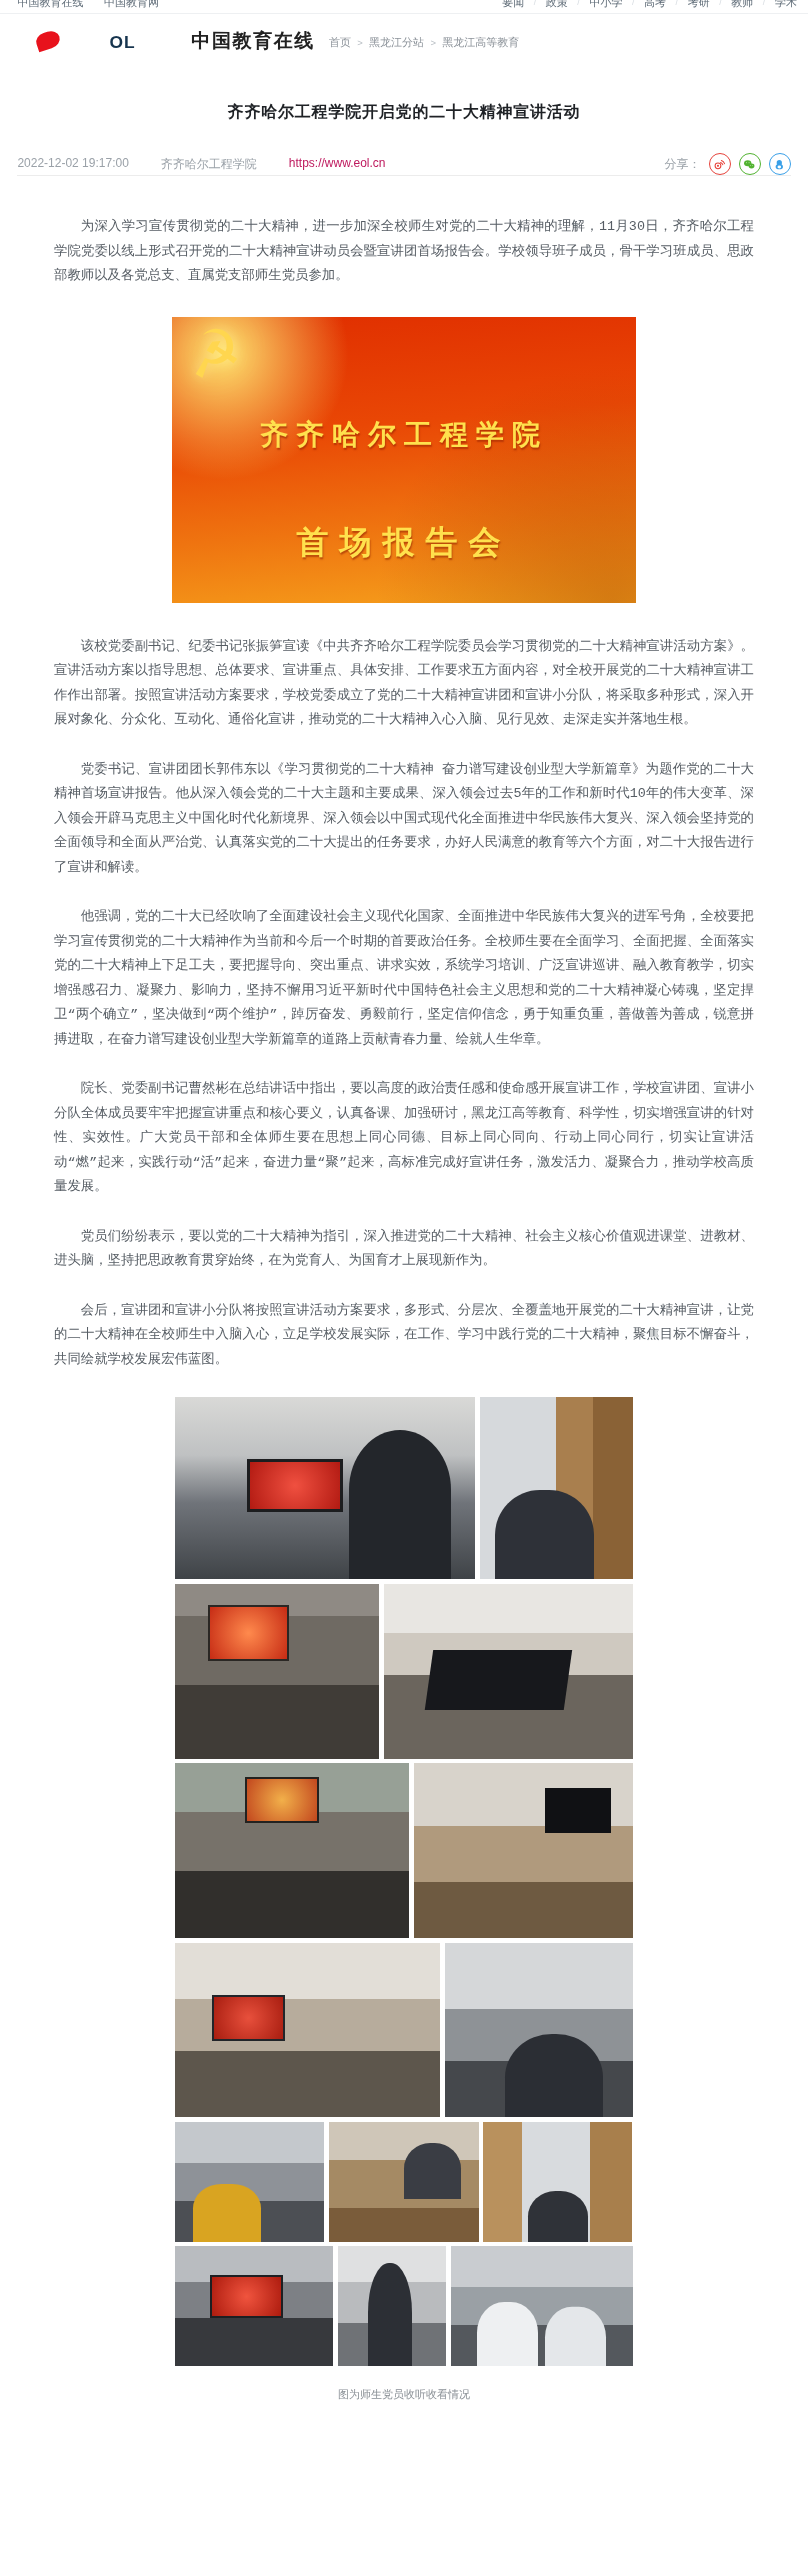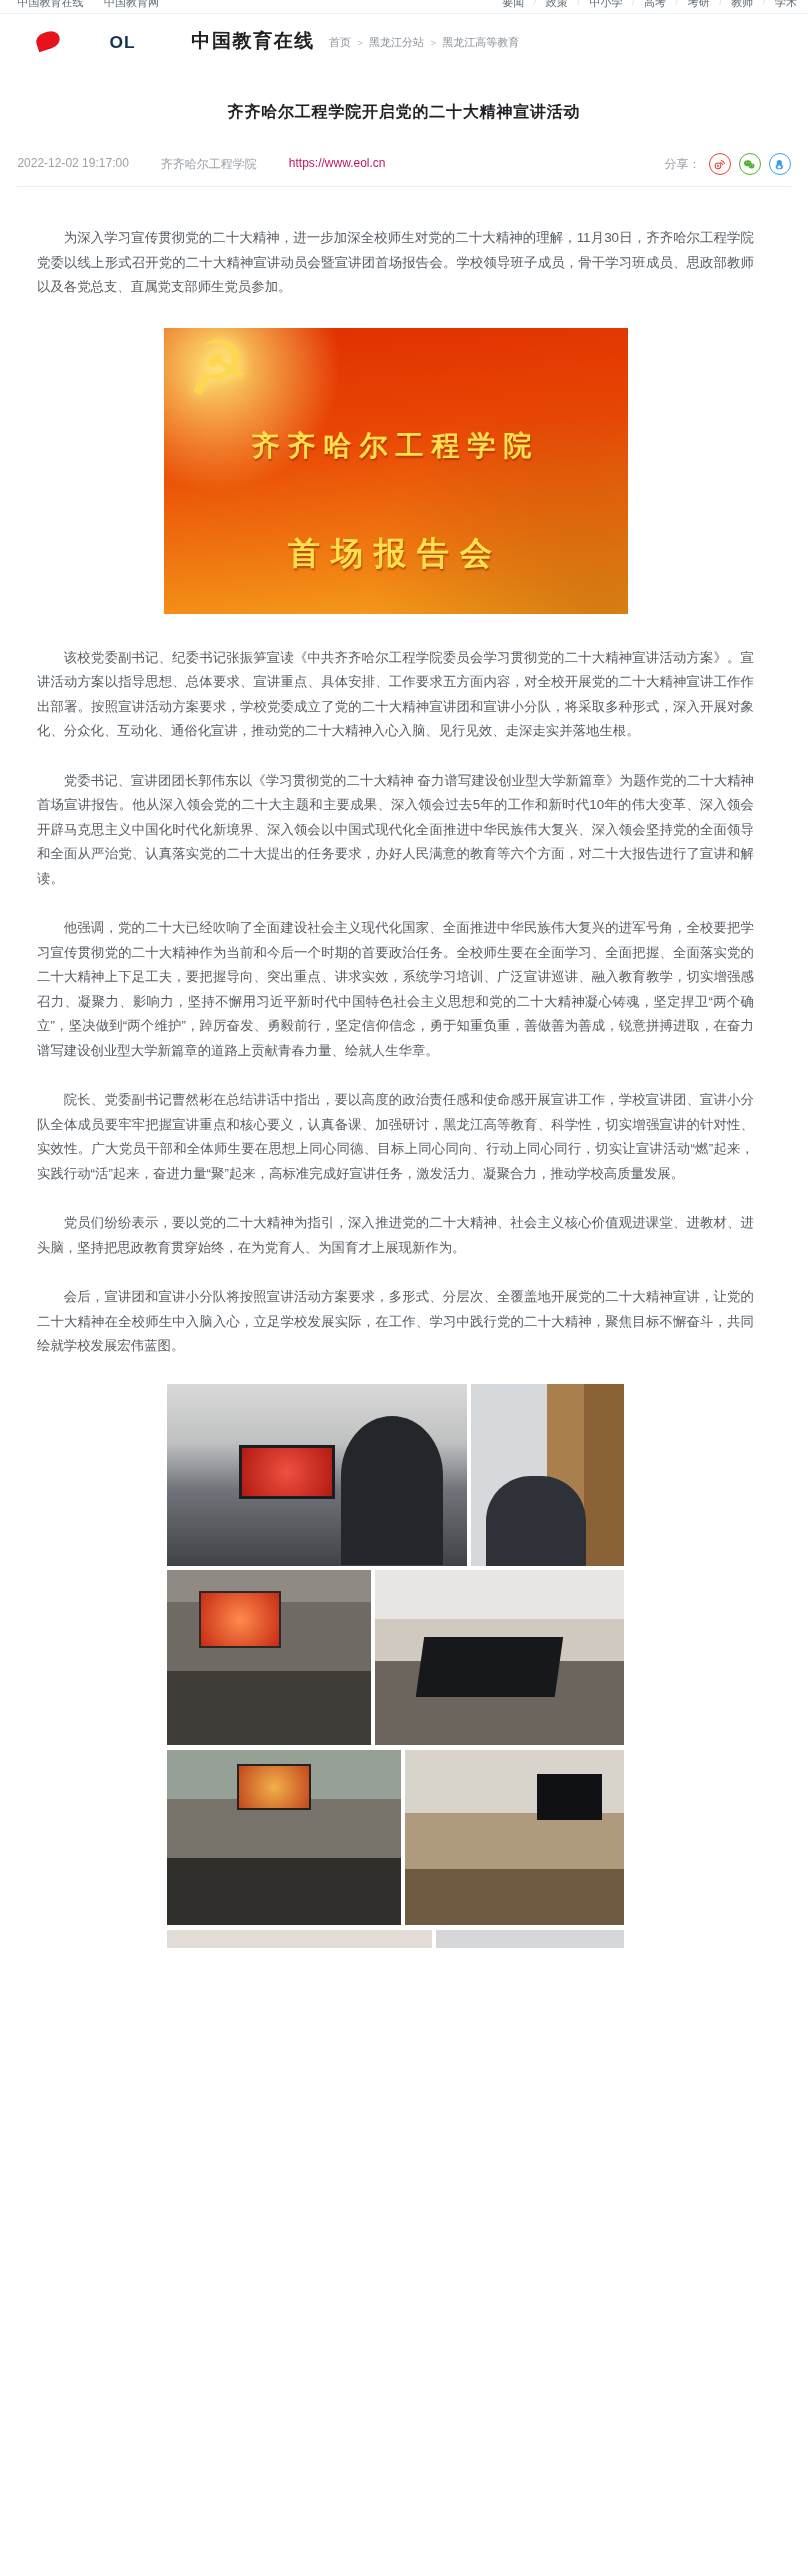--- a/index.html
+++ b/index.html
@@ -1,18 +1,18 @@
 <!DOCTYPE html>
 <html style="font-size:12.6px"><head>
 <meta charset="utf-8">
 <style>
   * { box-sizing: border-box; margin: 0; padding: 0; }
   html,body { background:#ffffff; }
   body { width:808px; font-family:"Liberation Sans","DejaVu Sans",sans-serif; }
-  .page { width:808px; height:1948px; overflow:hidden; background:#fff;border-radius:10px; }
+  .page { width:808px; height:2576px; overflow:hidden; background:#fff;border-radius:10px; }
 
   
   .topbar { height:14px; overflow:hidden; border-bottom:0.8px solid #eef0f2; background:#fff; }
   .topbar-inner { display:flex; justify-content:space-between; padding:0 11px 0 17.4px; margin-top:-8px; line-height:20.5px; font-size:11px; color:#5d6a76; }
   .topbar-left { display:flex; gap:20.5px; }
   .topbar-right { display:flex; align-items:center; gap:9.5px; }
   .topbar a { color:#5d6a76; text-decoration:none; cursor:pointer; }
   .tb-sep { color:#d9dee3; font-size:9.5px; }
 
   
@@ -20,32 +20,32 @@
   .logo { display:flex; align-items:center; cursor:pointer;gap:48px; }
   .logo-swoosh { width:24px; height:16.6px; background:#e8121c; border-radius:55% 55% 60% 0 / 65% 65% 70% 0; transform:rotate(-18deg); display:inline-block; }
   .logo-ol { font-size:17.4px; font-weight:bold; color:#16344e; margin:4.7px 8px 0 1.6px; letter-spacing:0.8px; }
   .brand { font-size:19px; font-weight:bold; color:#222; letter-spacing:1.6px; }
   .breadcrumb { margin-left:14px; font-size:11px; color:#8b9299; display:flex; align-items:center; gap:6.3px; padding-top:4.7px; }
   .breadcrumb a { color:#8b9299; text-decoration:none; cursor:pointer; }
   .bc-sep { color:#b8bec4; font-size:9.5px; }
 
   
   h1.title { margin-top:35px; text-align:center; font-size:16px; font-weight:600; color:#1f2226; letter-spacing:0.8px; }
-  .meta-row { margin:30px 17.4px 0 17.4px; display:flex; justify-content:space-between; align-items:center; padding-bottom:11px; border-bottom:0.8px solid #ececec; }
+  .meta-row { margin:30px 17.4px 0 17.4px; display:flex; justify-content:space-between; align-items:center; padding-bottom:0; border-bottom:0.8px solid #ececec; }
   .meta-left { display:flex; gap:32px; font-size:12px; color:#9aa1a8; }
   .meta-left a { color:#be185d; text-decoration:none; }
   .share { display:flex; align-items:center; gap:8px; font-size:12px; color:#9aa1a8; }
   .share-icon { width:22px; height:22px; border-radius:50%; border:0.8px solid currentColor; display:flex; align-items:center; justify-content:center; cursor:pointer; background:#fff; }
   .share-icon svg { width:12.6px; height:12.6px; display:block; }
   .si-weibo { color:#e6433b; }
   .si-wechat { color:#52b331; }
   .si-qq { color:#3aa0e8; }
 
   
-  .body { padding:39px 54px 0 37px; }
+  .body { padding:39px 54px 0 54px;font-family:Liberation Mono, monospace; }
   .body p { font-size:13.4px; line-height:24.5px; color:#565d64; text-align:justify; text-indent:2em; margin-bottom:25px; }
 
   
   .banner { position:relative; width:464px; height:286px; margin:28px auto 32px auto; overflow:hidden;
     background:
       radial-gradient(circle at 11% 13%, rgba(255,235,120,.95), rgba(255,170,40,0) 26%),
       radial-gradient(circle at 95% 100%, rgba(150,55,0,.35), rgba(150,55,0,0) 45%),
       linear-gradient(175deg,#e02e00 0%, #e94705 38%, #ef7410 70%, #f6a21c 100%);
   }
   .emblem { position:absolute; left:20.5px; top:3.2px; font-size:73px; line-height:1; color:#ffd64f; transform:rotate(-8deg);

